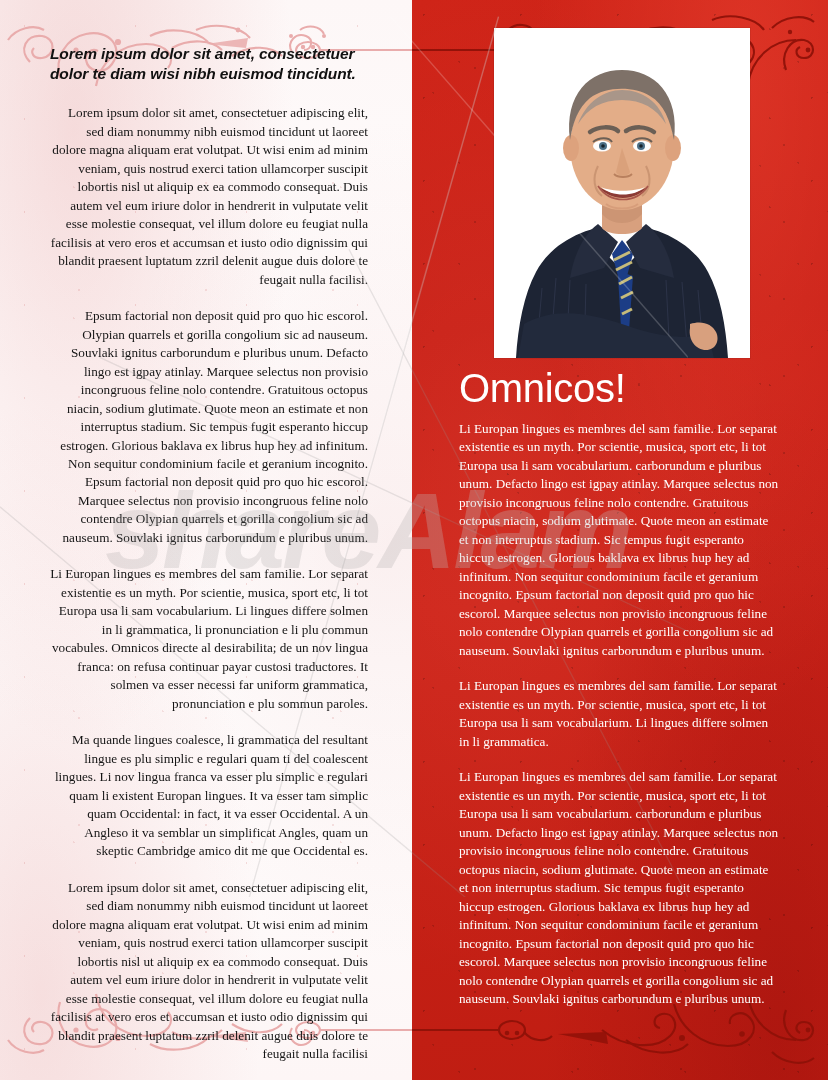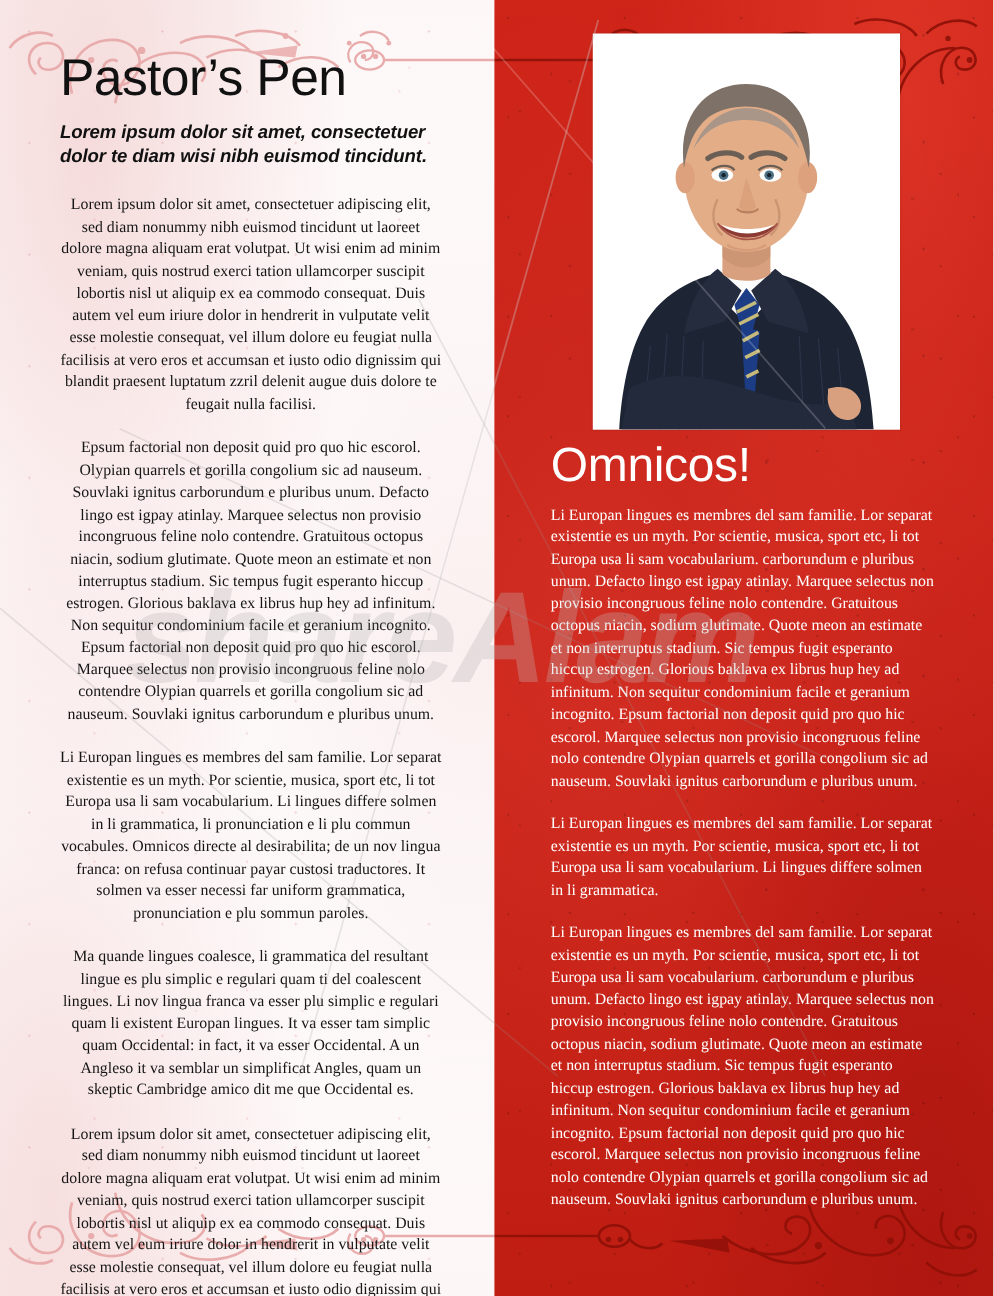--- a/index.html
+++ b/index.html
@@ -77,21 +77,21 @@
     font-size:43px;line-height:1.0;font-weight:400;color:#111;
     letter-spacing:-.5px;margin:0 0 14px 0;
   }
   .subtitle{
     font-size:15.5px;line-height:1.30;font-style:italic;font-weight:700;
     color:#111;margin:0 0 20px 0;letter-spacing:-.1px;
   }
   .body-p{
     font-family:"Liberation Serif",serif;
     font-size:13.2px;line-height:1.40;color:#151515;
-    margin:0 0 18px 0;text-align:center;
+    margin:0 0 18px 0;text-align:right;
   }
 
   
   .right-content{position:absolute;left:459px;top:368px;width:322px;}
   .title-w{
     font-size:40px;line-height:1.0;font-weight:400;color:#ffffff;
     margin:0 0 12px 0;letter-spacing:-.3px;
   }
   .subtitle-w{
     font-size:15.5px;line-height:1.30;font-style:italic;font-weight:700;
@@ -307,21 +307,20 @@
 
       <path d="M104 158 C116 174 142 174 154 158 C142 168 116 168 104 158 Z" fill="#8c3b35"></path>
       <path d="M107 159 C118 169 140 169 151 159 C140 164 118 164 107 159 Z" fill="#ffffff"></path>
       <path d="M104 158 C116 176 142 176 154 158" stroke="#a8564a" stroke-width="1.6" fill="none"></path>
 
       <path d="M112 176 C120 182 136 182 144 176" stroke="#cf9371" stroke-width="2" fill="none" opacity=".6"></path>
     </svg>
   </div>
 
   <div class="left-content">
-    <h1 class="title">Pastor’s Pen</h1>
     <p class="subtitle">Lorem ipsum dolor sit amet, consectetuer dolor te  diam wisi nibh euismod tincidunt.</p>
     <p class="body-p">Lorem ipsum dolor sit amet, consectetuer adipiscing elit, sed diam nonummy nibh euismod tincidunt ut laoreet dolore magna aliquam erat volutpat. Ut wisi enim ad minim veniam, quis nostrud exerci tation ullamcorper suscipit lobortis nisl ut aliquip ex ea commodo consequat. Duis autem vel eum iriure dolor in hendrerit in vulputate velit esse molestie consequat, vel illum dolore eu feugiat nulla facilisis at vero eros et accumsan et iusto odio dignissim qui blandit praesent luptatum zzril delenit augue duis dolore te feugait nulla facilisi.</p>
     <p class="body-p">Epsum factorial non deposit quid pro quo hic escorol. Olypian quarrels et gorilla congolium sic ad nauseum. Souvlaki ignitus carborundum e pluribus unum. Defacto lingo est igpay atinlay. Marquee selectus non provisio incongruous feline nolo contendre. Gratuitous octopus niacin, sodium glutimate. Quote meon an estimate et non interruptus stadium. Sic tempus fugit esperanto hiccup estrogen. Glorious baklava ex librus hup hey ad infinitum. Non sequitur condominium facile et geranium incognito. Epsum factorial non deposit quid pro quo hic escorol. Marquee selectus non provisio incongruous feline nolo contendre Olypian quarrels et gorilla congolium sic ad nauseum. Souvlaki ignitus carborundum e pluribus unum.</p>
     <p class="body-p">Li Europan lingues es membres del sam familie. Lor separat existentie es un myth. Por scientie, musica, sport etc, li tot Europa usa li sam vocabularium. Li lingues differe solmen in li grammatica, li pronunciation e li plu commun vocabules. Omnicos directe al desirabilita; de un nov lingua franca: on refusa continuar payar custosi traductores. It solmen va esser necessi far uniform grammatica, pronunciation e plu sommun paroles.</p>
     <p class="body-p">Ma quande lingues coalesce, li grammatica del resultant lingue es plu simplic e regulari quam ti del coalescent lingues. Li nov lingua franca va esser plu simplic e regulari quam li existent Europan lingues. It va esser tam simplic quam Occidental: in fact, it va esser Occidental. A un Angleso it va semblar un simplificat Angles, quam un skeptic Cambridge amico dit me que Occidental es.</p>
     <p class="body-p">Lorem ipsum dolor sit amet, consectetuer adipiscing elit, sed diam nonummy nibh euismod tincidunt ut laoreet dolore magna aliquam erat volutpat. Ut wisi enim ad minim veniam, quis nostrud exerci tation ullamcorper suscipit lobortis nisl ut aliquip ex ea commodo consequat. Duis autem vel eum iriure dolor in hendrerit in vulputate velit esse molestie consequat, vel illum dolore eu feugiat nulla facilisis at vero eros et accumsan et iusto odio dignissim qui blandit praesent luptatum zzril delenit augue duis dolore te feugait nulla facilisi</p>
   </div>
 
   <div class="right-content">
     <h2 class="title-w">Omnicos!</h2>

